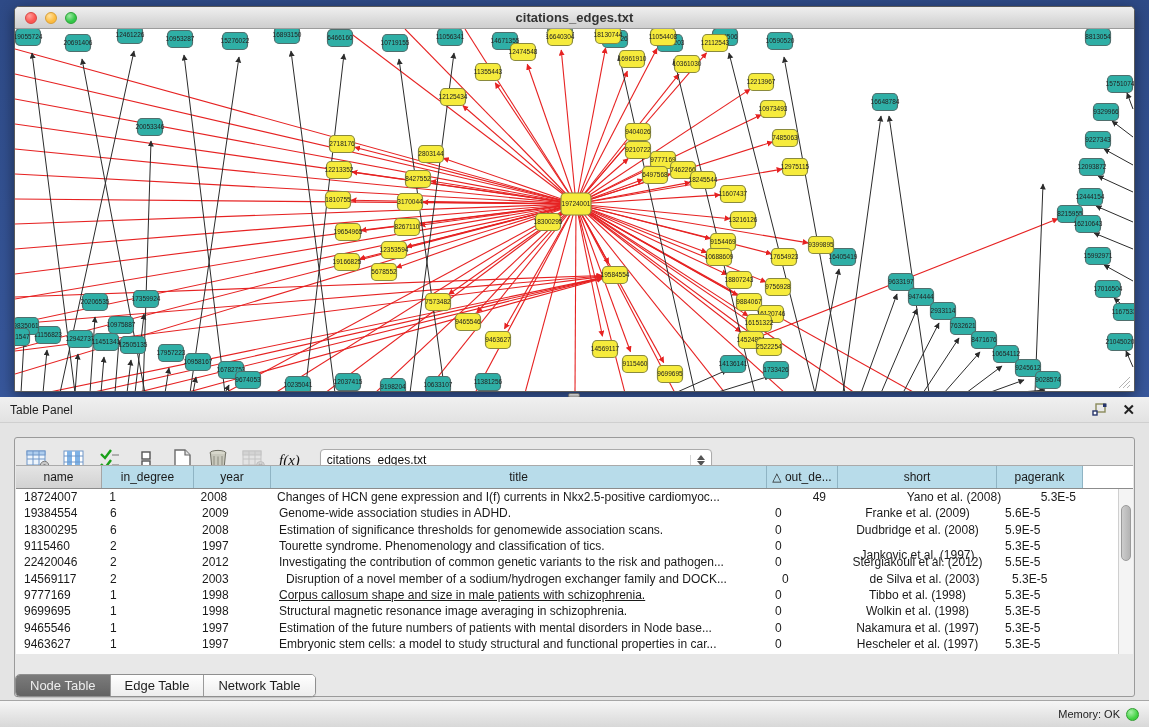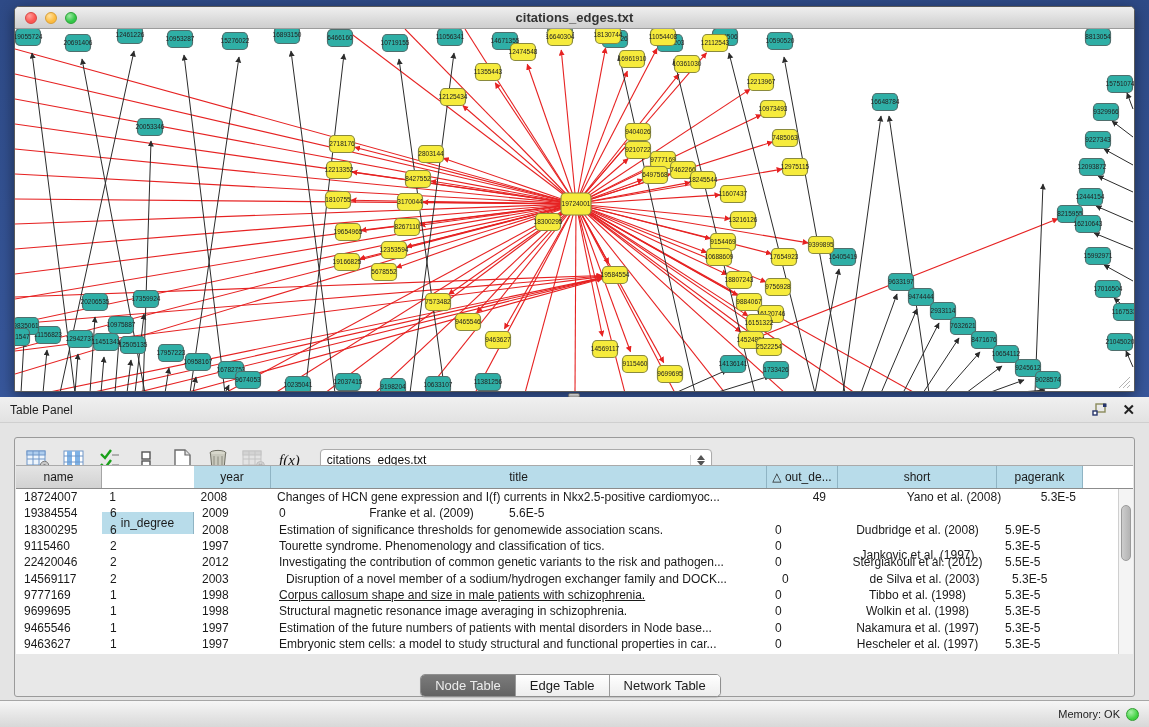--- a/index.html
+++ b/index.html
@@ -54,21 +54,21 @@
   .th { font-size:12px; color:#1a1a1a; display:flex; align-items:center; justify-content:center;
     background:#b8dcea; border-right:1px solid #8fb4c4; height:100%; overflow:hidden; white-space:nowrap; }
   .th.first { background:linear-gradient(180deg,#e4e4e4,#d2d2d2); border-right:1px solid #a5a5a5; }
   .tbody { position:absolute; left:0; top:23px; right:15px; bottom:0; overflow:hidden; }
   .trow { display:flex; height:16.3px; align-items:center; }
   .td { font-size:12px; color:#1a1a1a; padding-left:8px; white-space:nowrap; overflow:hidden; }
   .td.center { text-align:center; padding-left:0; }
   .vscroll { position:absolute; right:0; top:23px; bottom:0; width:15px; background:#f4f4f4; border-left:1px solid #cfcfcf; }
   .vthumb { position:absolute; left:2px; top:16px; width:10px; height:56px; background:linear-gradient(90deg,#cdcdcd,#b3b3b3); border:1px solid #9b9b9b; border-radius:5px; }
 
-  .tabbar { position:absolute; left:0; right:8px; top:236px; display:flex; justify-content:center; }
+  .tabbar { position:absolute; left:0; right:8px; top:236px; display:flex; }
   .segmented { display:inline-flex; border:1px solid #8f8f8f; border-radius:5px; overflow:hidden; background:#fff;
     box-shadow:0 1px 1px rgba(0,0,0,.15); }
   .segment { font-size:13px; padding:3px 14px; color:#1c1c1c; background:linear-gradient(180deg,#ffffff,#ededed);
     border-right:1px solid #9a9a9a; cursor:pointer; }
   .segment:last-child { border-right:none; }
   .segment.active { background:linear-gradient(180deg,#7b7b7b,#636363); color:#ededed; }
 
   
   .status-bar { position:absolute; left:0; top:700px; width:1149px; height:27px;
     background:linear-gradient(180deg,#f6f6f6,#d8d8d8); border-top:1px solid #a6a6a6;
@@ -759,41 +759,42 @@
         <span class="sel-arrows">
           <span class="tri-up"></span>
             <span class="tri-dn"></span>
         </span>
       </div>
     </div>
 
     <div class="grid-area">
       <div class="thead" id="thead">
           <div class="th first" style="width: 86px;">name</div>
-          <div class="th" style="width: 92px; margin-top: 46px;">in_degree</div>
+          <div class="th" style="width: 92px;">in_degree</div>
           <div class="th" style="width: 77px;">year</div>
           <div class="th" style="width: 496px;">title</div>
           <div class="th" style="width: 71px;">△ out_de...</div>
           <div class="th" style="width: 159px;">short</div>
           <div class="th" style="width: 86px;">pagerank</div>
         </div>
       <div class="tbody" id="tbody">
           <div class="trow">
             <div class="td" style="width: 86px;">18724007</div>
             <div class="td" style="width: 92px;">1</div>
             <div class="td" style="width: 77px;">2008</div>
             <div class="td" style="width: 496px;">Changes of HCN gene expression and I(f) currents in Nkx2.5-positive cardiomyoc...</div>
             <div class="td" style="width: 71px; margin-left: 44px;">49</div>
             <div class="td center" style="width: 159px;">Yano et al. (2008)</div>
             <div class="td" style="width: 86px;">5.3E-5</div>
           </div>
           <div class="trow">
             <div class="td" style="width: 86px;">19384554</div>
             <div class="td" style="width: 92px;">6</div>
             <div class="td" style="width: 77px;">2009</div>
+            <div class="td" style="width: 496px;">Genome-wide association studies in ADHD.</div>
             <div class="td" style="width: 71px;">0</div>
             <div class="td center" style="width: 159px;">Franke et al. (2009)</div>
             <div class="td" style="width: 86px;">5.6E-5</div>
           </div>
           <div class="trow">
             <div class="td" style="width: 86px;">18300295</div>
             <div class="td" style="width: 92px;">6</div>
             <div class="td" style="width: 77px;">2008</div>
             <div class="td" style="width: 496px;">Estimation of significance thresholds for genomewide association scans.</div>
             <div class="td" style="width: 71px;">0</div>

